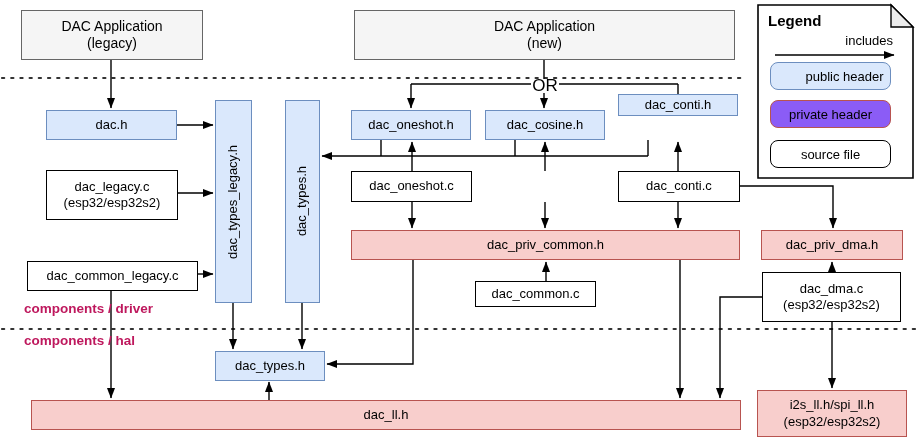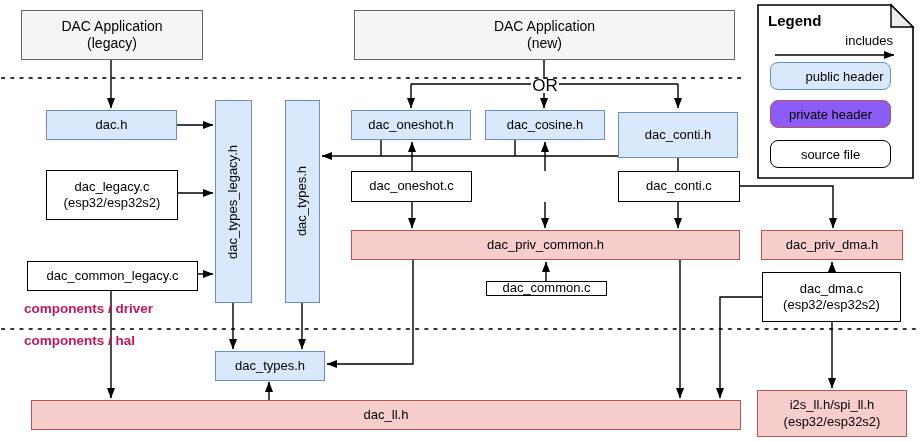--- a/index.html
+++ b/index.html
@@ -121,21 +121,21 @@
 
   <div class="node blue" style="left:46px;top:110px;width:131px;height:30px">
     <span>dac.h</span>
   </div>
   <div class="node blue" style="left:351px;top:110px;width:120px;height:30px">
     <span>dac_oneshot.h</span>
   </div>
   <div class="node blue" style="left:485px;top:110px;width:120px;height:30px">
     <span>dac_cosine.h</span>
   </div>
-  <div class="node blue" style="left:618px;top:112px;width:120px;height:46px">
+  <div class="node blue" style="left:618px;top:94px;width:120px;height:22px">
     <span>dac_conti.h</span>
   </div>
 
   <div class="node blue vert" style="left:215px;top:100px;width:37px;height:203px">
     <span>dac_types_legacy.h</span>
   </div>
   <div class="node blue vert" style="left:285px;top:100px;width:35px;height:203px">
     <span>dac_types.h</span>
   </div>
 
@@ -145,21 +145,21 @@
   </div>
   <div class="node white" style="left:351px;top:171px;width:121px;height:31px">
     <span>dac_oneshot.c</span>
   </div>
   <div class="node white" style="left:618px;top:171px;width:122px;height:31px">
     <span>dac_conti.c</span>
   </div>
   <div class="node white" style="left:27px;top:261px;width:171px;height:30px">
     <span>dac_common_legacy.c</span>
   </div>
-  <div class="node white" style="left:486px;top:281px;width:121px;height:15px">
+  <div class="node white" style="left:475px;top:281px;width:121px;height:26px">
     <span>dac_common.c</span>
   </div>
   <div class="node white" style="left:762px;top:272px;width:139px;height:50px">
     <span>dac_dma.c</span>
     <span>(esp32/esp32s2)</span>
   </div>
 
   <div class="node pink" style="left:351px;top:230px;width:389px;height:30px">
     <span>dac_priv_common.h</span>
   </div>

